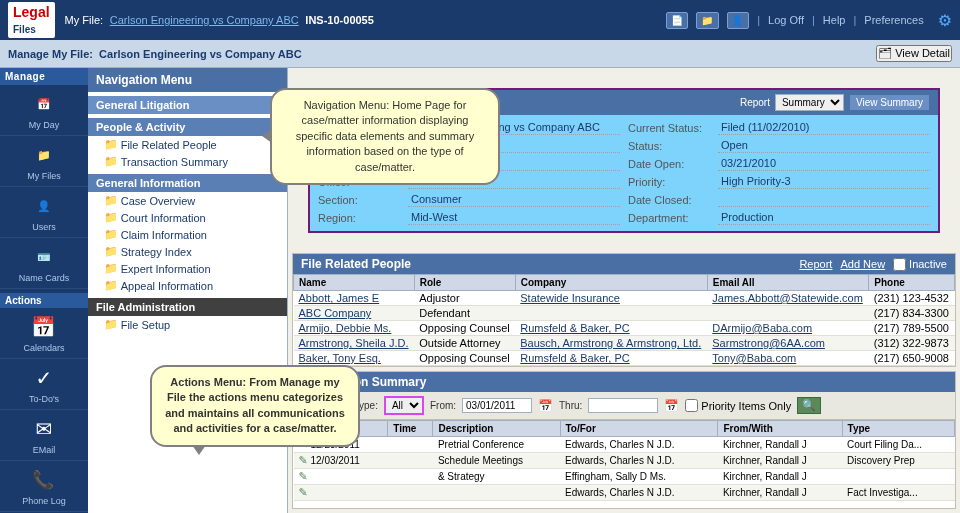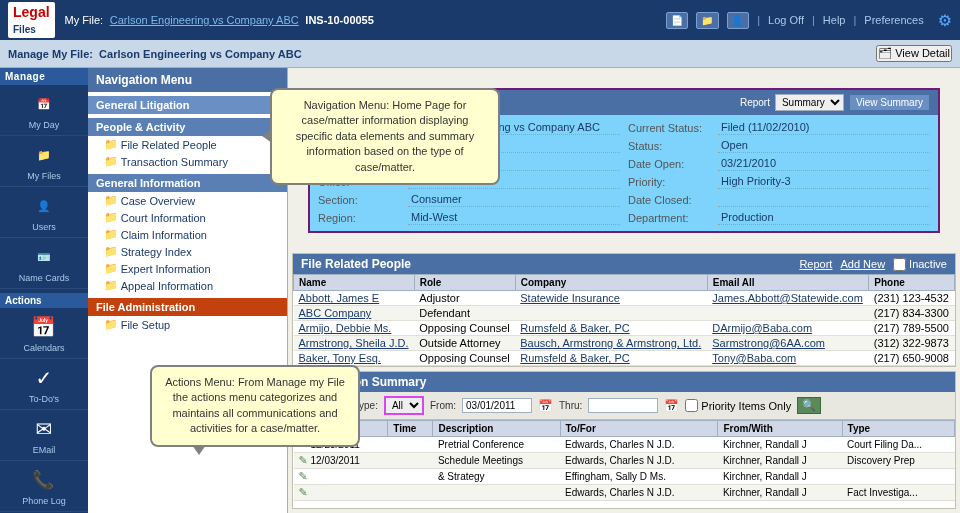--- a/index.html
+++ b/index.html
@@ -80,21 +80,21 @@
     .priority-checkbox { display: flex; align-items: center; gap: 3px; font-size: 10px; }
     .search-btn { background: #5a8a5a; color: white; border: 1px solid #3a6a3a; padding: 1px 4px; cursor: pointer; font-size: 11px; }
     
     #trans-table { width: 100%; border-collapse: collapse; font-size: 10px; }
     #trans-table th { background: #d0d8e8; padding: 2px 5px; text-align: left; border: 1px solid #a0b0c0; font-size: 10px; cursor: pointer; }
     #trans-table td { padding: 1px 5px; border-bottom: 1px solid #e0e0d8; font-size: 10px; }
     #trans-table tr:nth-child(even) { background: #f5f5f0; }
     .row-icon { color: #5a8a5a; cursor: pointer; font-size: 11px; }
 
     
-    .callout-box { position: absolute; background: #ffffd0; border: 2px solid #808080; border-radius: 8px; padding: 8px 10px; font-size: 11px; color: #333; max-width: 230px; line-height: 1.4; z-index: 100; }
+    .callout-box { position: absolute; background: #ffffd0; border: 2px solid #808080; border-radius: 16px; padding: 8px 10px; font-size: 11px; color: #333; max-width: 230px; line-height: 1.4; z-index: 100; }
     #callout-nav { top: 88px; left: 270px; }
     #callout-actions { top: 365px; left: 190px; }
     .callout-arrow-left { position: absolute; left: -10px; top: 50%; transform: translateY(-50%); width: 0; height: 0; border-top: 7px solid transparent; border-bottom: 7px solid transparent; border-right: 10px solid #808080; }
     .callout-arrow-down { position: absolute; bottom: -10px; left: 40px; width: 0; height: 0; border-left: 7px solid transparent; border-right: 7px solid transparent; border-top: 10px solid #808080; }
 
     
     ::-webkit-scrollbar { width: 8px; height: 8px; }
     ::-webkit-scrollbar-track { background: #e0e0d8; }
     ::-webkit-scrollbar-thumb { background: #a0a0a0; border: 1px solid #808080; }
 
@@ -215,21 +215,21 @@
       </div>
       <div class="nav-item">
         <span class="folder-yellow">📁</span>
         <span>Expert Information</span>
       </div>
       <div class="nav-item">
         <span class="folder-yellow">📁</span>
         <span>Appeal Information</span>
       </div>
 
-      <div class="nav-section-title" style="background:#c2410c;">File Administration</div>
+      <div class="nav-section-title" style="background:#404040;">File Administration</div>
       <div class="nav-item">
         <span class="folder-yellow">📁</span>
         <span>File Setup</span>
       </div>
     </div>
 
     <div id="content">
 
       <div id="file-info">
         <div id="file-info-header">
@@ -427,17 +427,17 @@
         </table>
       </div>
     </div>
   </div>
 
   <div class="callout-box" id="callout-nav">
     <div style="text-align:center; font-size:11px;">Navigation Menu: Home Page for case/matter information displaying specific data elements and summary information based on the type of case/matter.</div>
     <div class="callout-arrow-left"></div>
   </div>
 
-  <div class="callout-box" id="callout-actions" style="top:365px; left:150px; max-width:210px;">
+  <div class="callout-box" id="callout-actions" style="top:365px; left:150px; max-width:210px;font-weight:bold;">
     <div style="text-align:center; font-size:11px;">Actions Menu: From Manage my File the actions menu categorizes and maintains all communications and activities for a case/matter.</div>
     <div class="callout-arrow-down"></div>
   </div>
 </div>
 
 </body></html>

